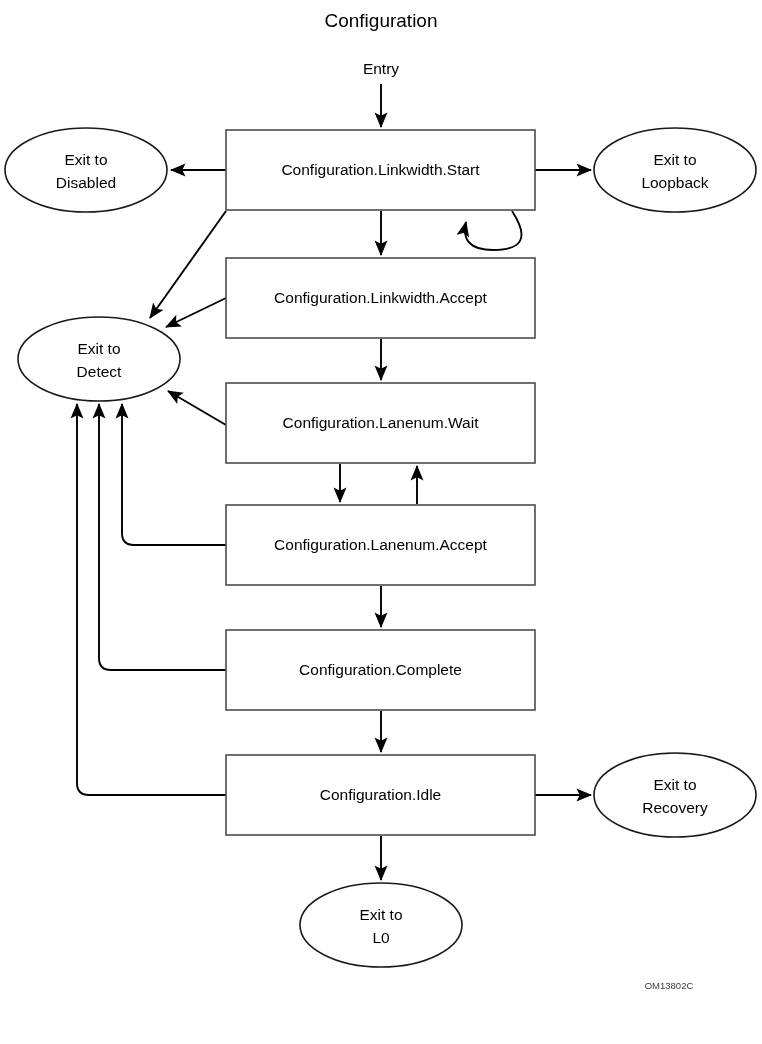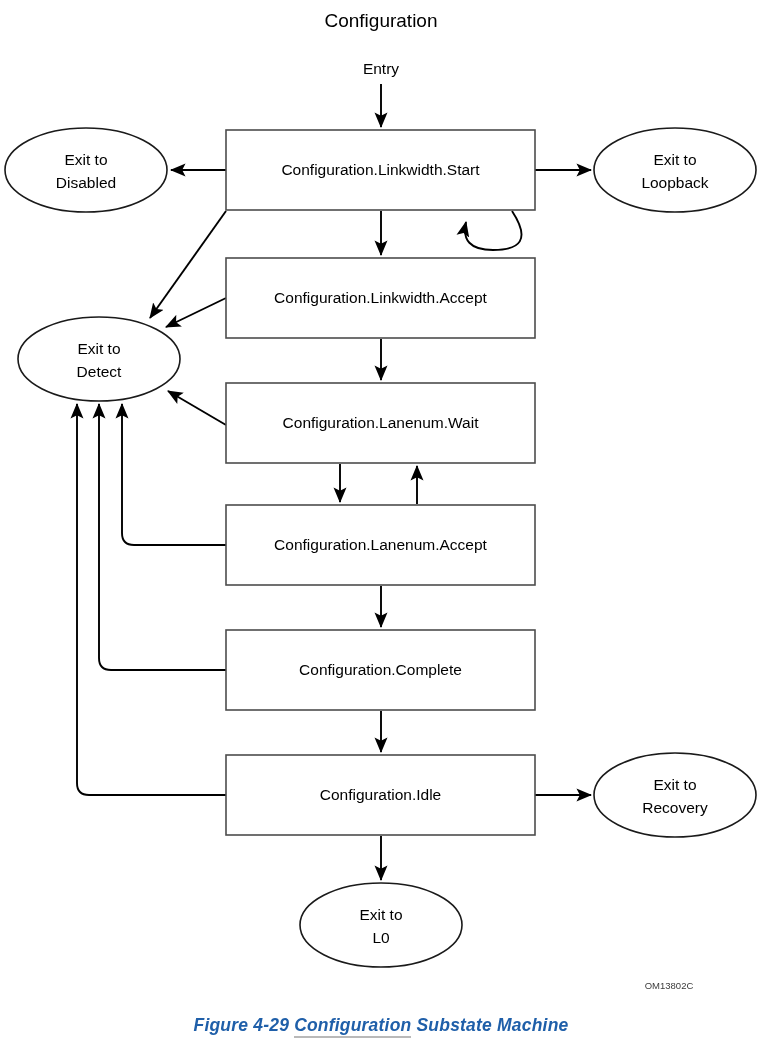--- a/index.html
+++ b/index.html
@@ -216,17 +216,14 @@
         <text class="terminal-label" x="381" y="920">Exit to</text>
         <text class="terminal-label" x="381" y="943">L0</text>
       </g>
 
     </g>
 
     <text class="drawing-code" x="669" y="989">OM13802C</text>
 
   </svg>
 
-  <div class="caption-bar">
-    <span class="caption-text"><span class="cap-seg">Figure  4-29 </span><span class="cap-seg cap-underline">Configuration</span><span class="cap-seg"> Substate Machine</span></span>
-  </div>
 
 </div>
 
 </body></html>

